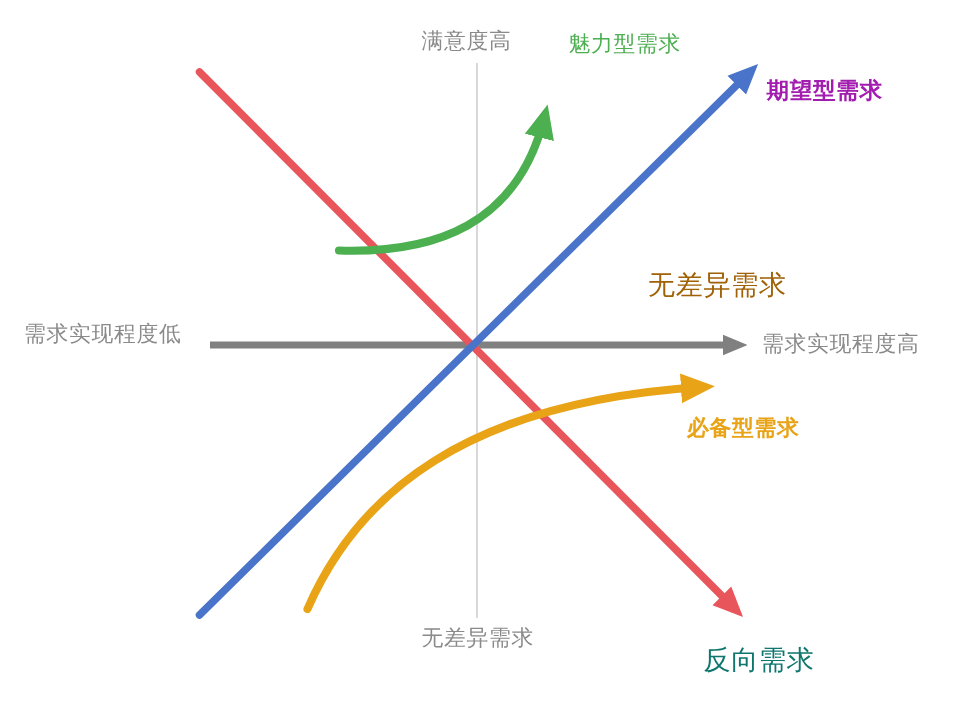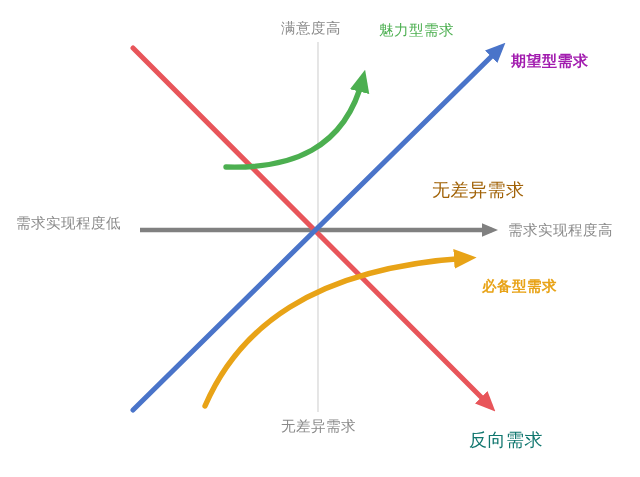--- a/index.html
+++ b/index.html
@@ -31,21 +31,21 @@
     font-size: 14px;
     line-height: 1;
     letter-spacing: 0.5px;
   }
   .lbl-axis {
     color: #8a8a8a;
     font-size: 14.5px;
   }
   .lbl-green  { color: #4caf50; font-weight: normal; font-size: 14.5px; }
   .lbl-blue   { color: #a21caf; font-weight: bold; font-size: 15px; text-align: right; }
-  .lbl-orange { color: #e8a317; font-weight: bold; font-size: 14.5px; margin-left: 24px; }
+  .lbl-orange { color: #e8a317; font-weight: bold; font-size: 14.5px; }
   .lbl-red    { color: #0f766e; font-weight: normal; font-size: 18px; }
   .lbl-gray-b { color: #a16207; font-size: 18px; }
 </style>
 </head>
 <body>
 
 <div id="canvas">
 
   <svg id="diagram-svg" viewBox="0 0 640 477">
     <defs>

